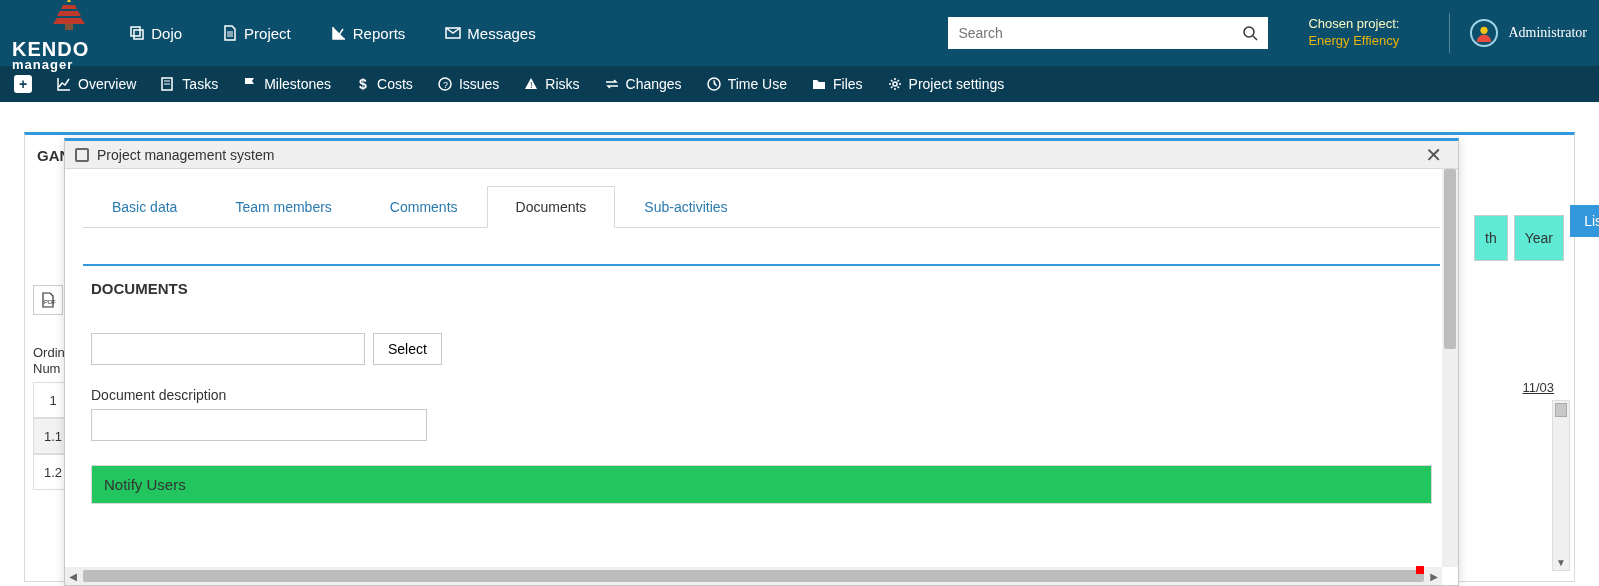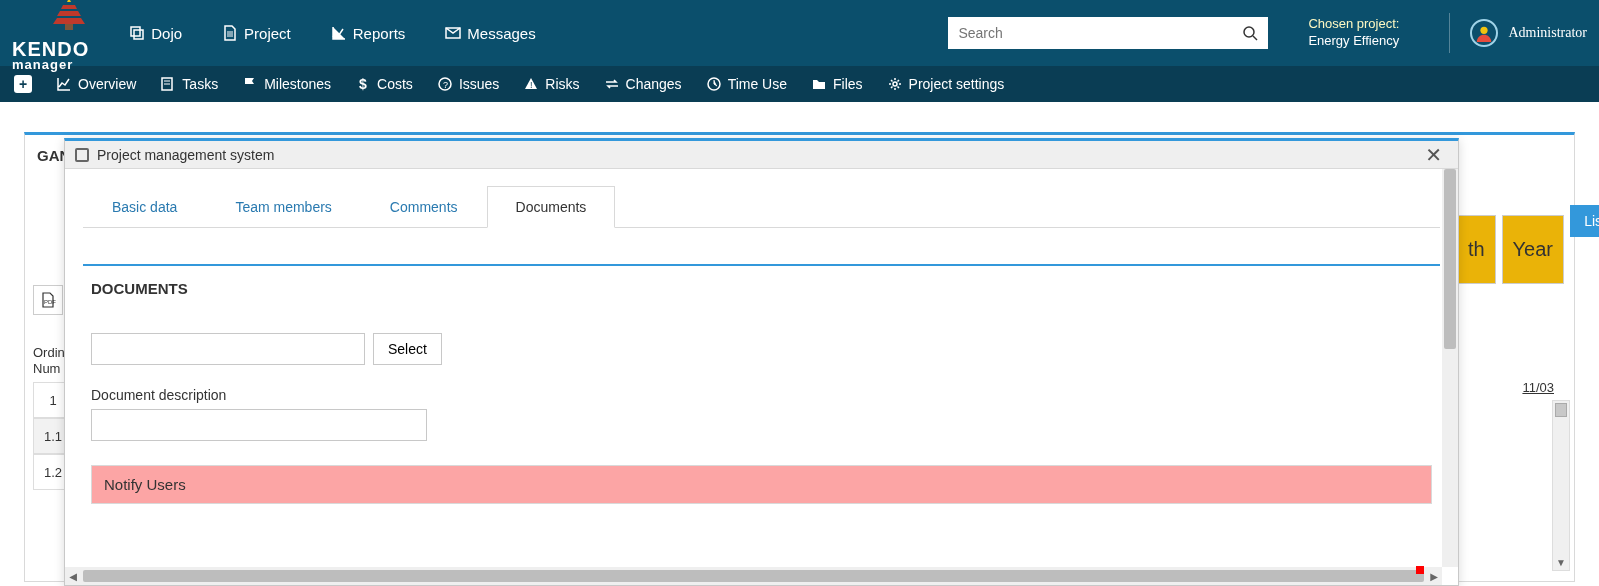--- a/index.html
+++ b/index.html
@@ -12,37 +12,37 @@
 .logo-text { font-family: 'Arial Black', sans-serif; font-weight: 900; letter-spacing: 1px; line-height: 0.95; }
 .logo-text .l1 { font-size: 20px; }
 .logo-text .l2 { font-size: 13px; }
 .main-nav { display: flex; gap: 40px; align-items: center; font-size: 15px; }
 .main-nav .nav-item { display: flex; align-items: center; gap: 6px; cursor: pointer; }
 .search-box { margin-left: auto; display: flex; align-items: center; background: #fff; width: 320px; height: 32px; }
 .search-box input { flex: 1; border: none; outline: none; padding: 0 10px; font-size: 14px; color: #ef4444; }
 .search-box .search-btn { width: 36px; height: 32px; display: flex; align-items: center; justify-content: center; cursor: pointer; color: #333; }
 .project-chosen { margin-left: 40px; font-size: 13px; line-height: 1.3; }
 .project-chosen .lbl { color: #fef9c3; }
-.project-chosen .val { color: #ffffff; }
+.project-chosen .val { color: #eab308; }
 .user-area { margin-left: 50px; display: flex; align-items: center; gap: 10px; border-left: 1px solid rgba(255,255,255,0.3); padding-left: 20px; height: 40px; font-family: Liberation Serif, serif; }
 .avatar { width: 28px; height: 28px; border-radius: 50%; border: 2px solid #9fd3e8; background: #0b4f6c; display:flex; align-items:center; justify-content:center; font-size:14px; }
 
 
 .subheader { background: #0a3d54; height: 36px; display: flex; align-items: center; color: #fff; padding: 0 14px; gap: 24px; font-size: 14px; }
 .subheader .sub-item { display: flex; align-items: center; gap: 6px; cursor: pointer; }
 .plus-box { width: 18px; height: 18px; background: #fff; color: #0a3d54; border-radius: 3px; display:flex; align-items:center; justify-content:center; font-weight:bold; font-size:14px; }
 
 
 .content { padding: 30px 24px 0 24px; position: relative; }
 .panel { border: 1px solid #d9d9d9; border-top: 3px solid #3398db; background: #fff; height: 450px; position: relative; }
 .panel-title-bar { height: 40px; display: flex; align-items: center; padding: 0 12px; font-weight: bold; font-size: 15px; }
 
 .bg-controls { position: absolute; right: 10px; top: 80px; display: flex; gap: 6px; }
 .bg-btn { background: #3398db; color:#fff; padding: 8px 14px; font-size:14px; }
-.zoom-btn { border:1px solid #ccc; background:#eab308; padding:22px 10px; font-size:20px; }
+.zoom-btn { border:1px solid #ccc; background:#5eead4; padding:14px 10px; font-size:14px; }
 
 .bg-left { position:absolute; left:8px; top:150px; width: 44px; }
 .bg-pdf { border:1px solid #ccc; width:30px; height:30px; display:flex; align-items:center; justify-content:center; margin-bottom:30px; }
 .bg-col-head { font-size:13px; color:#333; line-height:1.2; margin-bottom:6px; }
 .bg-cell { border:1px solid #ddd; width:40px; height:36px; display:flex; align-items:center; justify-content:center; font-size:13px; background:#fff; }
 .bg-cell.alt { background:#f2f2f2; }
 .bg-date { position:absolute; right:20px; top:245px; font-size:13px;text-decoration:underline; }
 
 .bg-scroll-v { position:absolute; right:4px; top:265px; width:18px; bottom:10px; background:#f0f0f0; border:1px solid #ddd; }
 .bg-scroll-v .thumb { position:absolute; top:2px; left:2px; right:2px; height:14px; background:#c8c8c8; border:1px solid #aaa; }
@@ -58,21 +58,21 @@
 .tabs { display:flex; border-bottom:1px solid #d9d9d9; }
 .tab { padding: 12px 28px; font-size:14px; color:#2a7ab0; cursor:pointer; border:1px solid transparent; border-bottom:none; position:relative; top:1px; }
 .tab.active { background:#fff; border:1px solid #d9d9d9; border-bottom:1px solid #fff; color:#333; }
 .doc-section { border-top: 2px solid #3398db; margin-top: 36px; padding: 14px 8px; }
 .doc-heading { font-weight:bold; font-size:15px; margin-bottom: 36px; }
 .file-row { display:flex; align-items:center; gap:8px; margin-bottom: 22px; }
 .file-input { width: 274px; height: 32px; border:1px solid #c8c8c8; }
 .select-btn { border:1px solid #c8c8c8; background:#fff; padding:7px 14px; font-size:14px; cursor:pointer; }
 .field-label { font-size:14px; margin-bottom:6px; display:block; }
 .desc-input { width: 336px; height: 32px; border:1px solid #c8c8c8; margin-bottom: 24px; }
-.notify-bar { background:#fca5a5; border:1px solid #d9d9d9; padding: 10px 12px; font-size:15px; }
+.notify-bar { background:#22c55e; border:1px solid #d9d9d9; padding: 10px 12px; font-size:15px; }
 
 .modal-scroll-v { position:absolute; right:0; top:0; width:16px; bottom:18px; background:#efefef; }
 .modal-scroll-v .thumb { position:absolute; top:0; left:2px; right:2px; height:180px; background:#bdbdbd; border-radius:2px; }
 .modal-scroll-h { position:absolute; left:0; right:16px; bottom:0; height:18px; background:#efefef; display:flex; align-items:center; }
 .modal-scroll-h .arrow { width:16px; text-align:center; font-size:10px; color:#666; }
 .modal-scroll-h .track { flex:1; height:12px; background:#bdbdbd; margin:0 2px; border-radius:2px; position:relative; }
 .modal-scroll-h .redmark { position:absolute; right:0; top:-4px; width:8px; height:8px; background:red; }
 
 svg.ico { width:16px; height:16px; fill:currentColor; }
 </style>
@@ -260,20 +260,21 @@
     <div class="window-icon"></div>
     <span>Project management system</span>
     <span class="close">✕</span>
   </div>
   <div class="modal-body">
     <div class="tabs">
       <div class="tab">Basic data</div>
       <div class="tab">Team members</div>
       <div class="tab">Comments</div>
       <div class="tab active">Documents</div>
+      <div class="tab">Sub-activities</div>
     </div>
 
     <div class="doc-section">
       <div class="doc-heading">DOCUMENTS</div>
       <div class="file-row">
         <input class="file-input" type="text" style="">
         <button class="select-btn">Select</button>
       </div>
       <label class="field-label">Document description</label>
       <input class="desc-input" type="text" style="">

